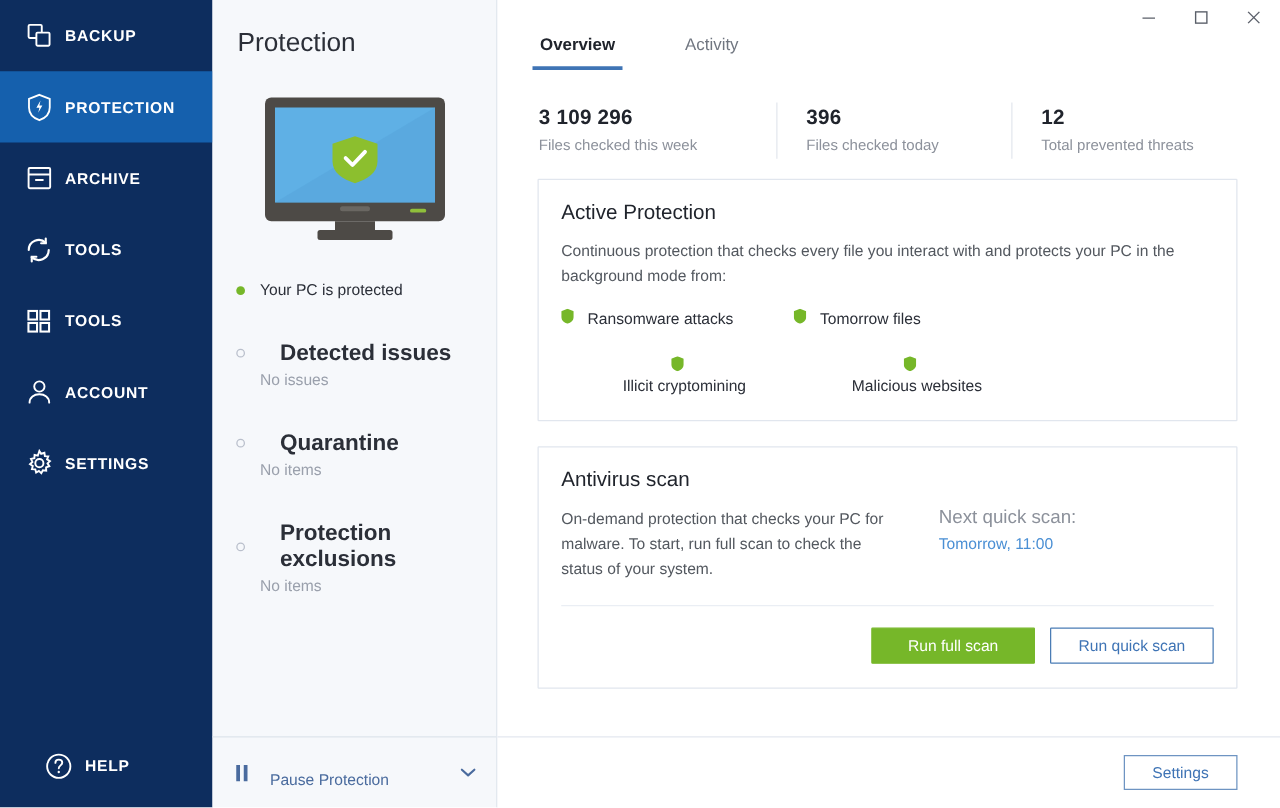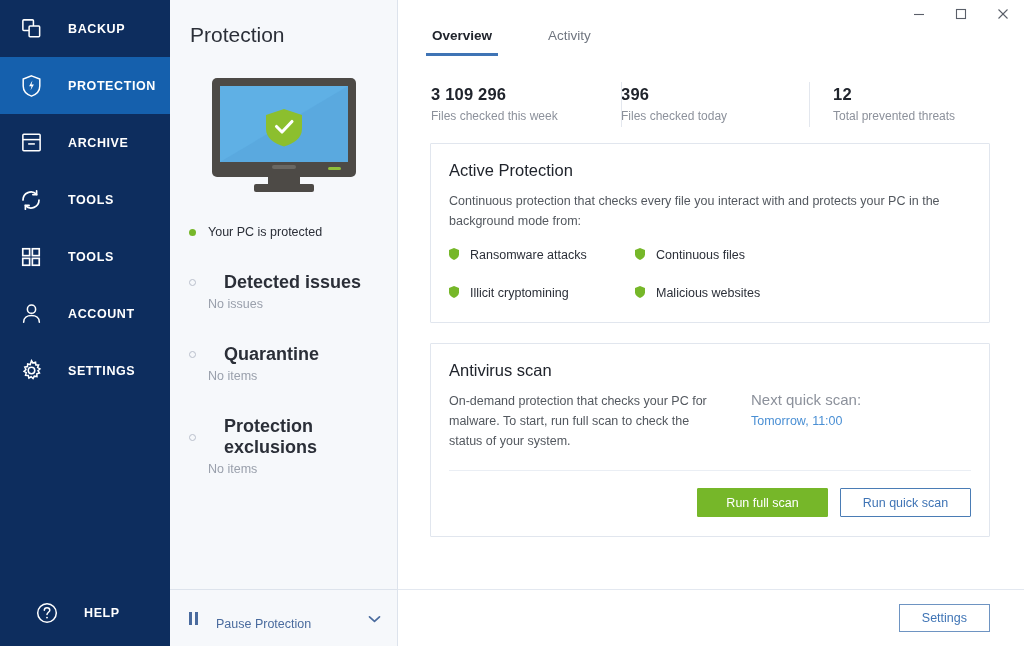--- a/index.html
+++ b/index.html
@@ -36,21 +36,21 @@
     position:relative;
   }
   .nav-item.active { background:#1560ad; }
   .nav-icon {
     width:34px; height:34px;
     display:flex; align-items:center; justify-content:center;
     flex:0 0 34px;
   }
   .nav-icon svg { display:block; }
   .nav-label {
-    margin-left:20px;
+    margin-left:4px;
     color:#ffffff;
     font-size:12.5px;
     font-weight:bold;
     letter-spacing:0.6px;
   }
   .nav-spacer { flex:1 1 auto; }
   .help-item {
     height:66px;
     display:flex;
     align-items:center;
@@ -206,21 +206,21 @@
   .stats {
     display:flex;
     padding:29px 0 0 33px;
     flex:0 0 auto;
   }
   .stat {
     padding-left:0;
     position:relative;
   }
   .stat.s1 { width:190px; }
-  .stat.s2 { width:188px; }
+  .stat.s2 { width:188px; padding-left:24px; }
   .stat.s3 { width:200px; padding-left:24px; }
   .stat.s2::before, .stat.s3::before {
     content:"";
     position:absolute;
     left:0; top:-3px;
     width:1px; height:45px;
     background:#e3e7ee;
   }
   .stat-num {
     font-size:16.5px;
@@ -255,21 +255,21 @@
     display:flex;
     flex-wrap:wrap;
     padding:14px 0 20px 18px;
   }
   .feat {
     width:186px;
     display:flex;
     align-items:center;
     margin-bottom:20px;
   }
-  .feat:nth-child(3), .feat:nth-child(4) { margin-bottom:0; }
+  .feat:nth-child(3), .feat:nth-child(4) { margin-bottom:0;flex-direction:column; }
   .feat-lbl {
     margin-left:11px;
     font-size:12.5px;
     color:#2b2f38;
   }
 
   .av-body {
     display:flex;
     padding:11px 18px 0 18px;
   }
@@ -559,21 +559,21 @@
               </svg>
           </span>
           <span class="feat-lbl">Ransomware attacks</span>
         </div>
         <div class="feat">
           <span>
             <svg width="10" height="12" viewBox="0 0 10 12">
                 <path d="M5 0 L10 1.9 V6.3 C10 9.3 7.7 11 5 12 C2.3 11 0 9.3 0 6.3 V1.9 Z" fill="#76b729"></path>
               </svg>
           </span>
-          <span class="feat-lbl">Continuous files</span>
+          <span class="feat-lbl">Tomorrow files</span>
         </div>
         <div class="feat">
           <span>
             <svg width="10" height="12" viewBox="0 0 10 12">
                 <path d="M5 0 L10 1.9 V6.3 C10 9.3 7.7 11 5 12 C2.3 11 0 9.3 0 6.3 V1.9 Z" fill="#76b729"></path>
               </svg>
           </span>
           <span class="feat-lbl">Illicit cryptomining</span>
         </div>
         <div class="feat">

